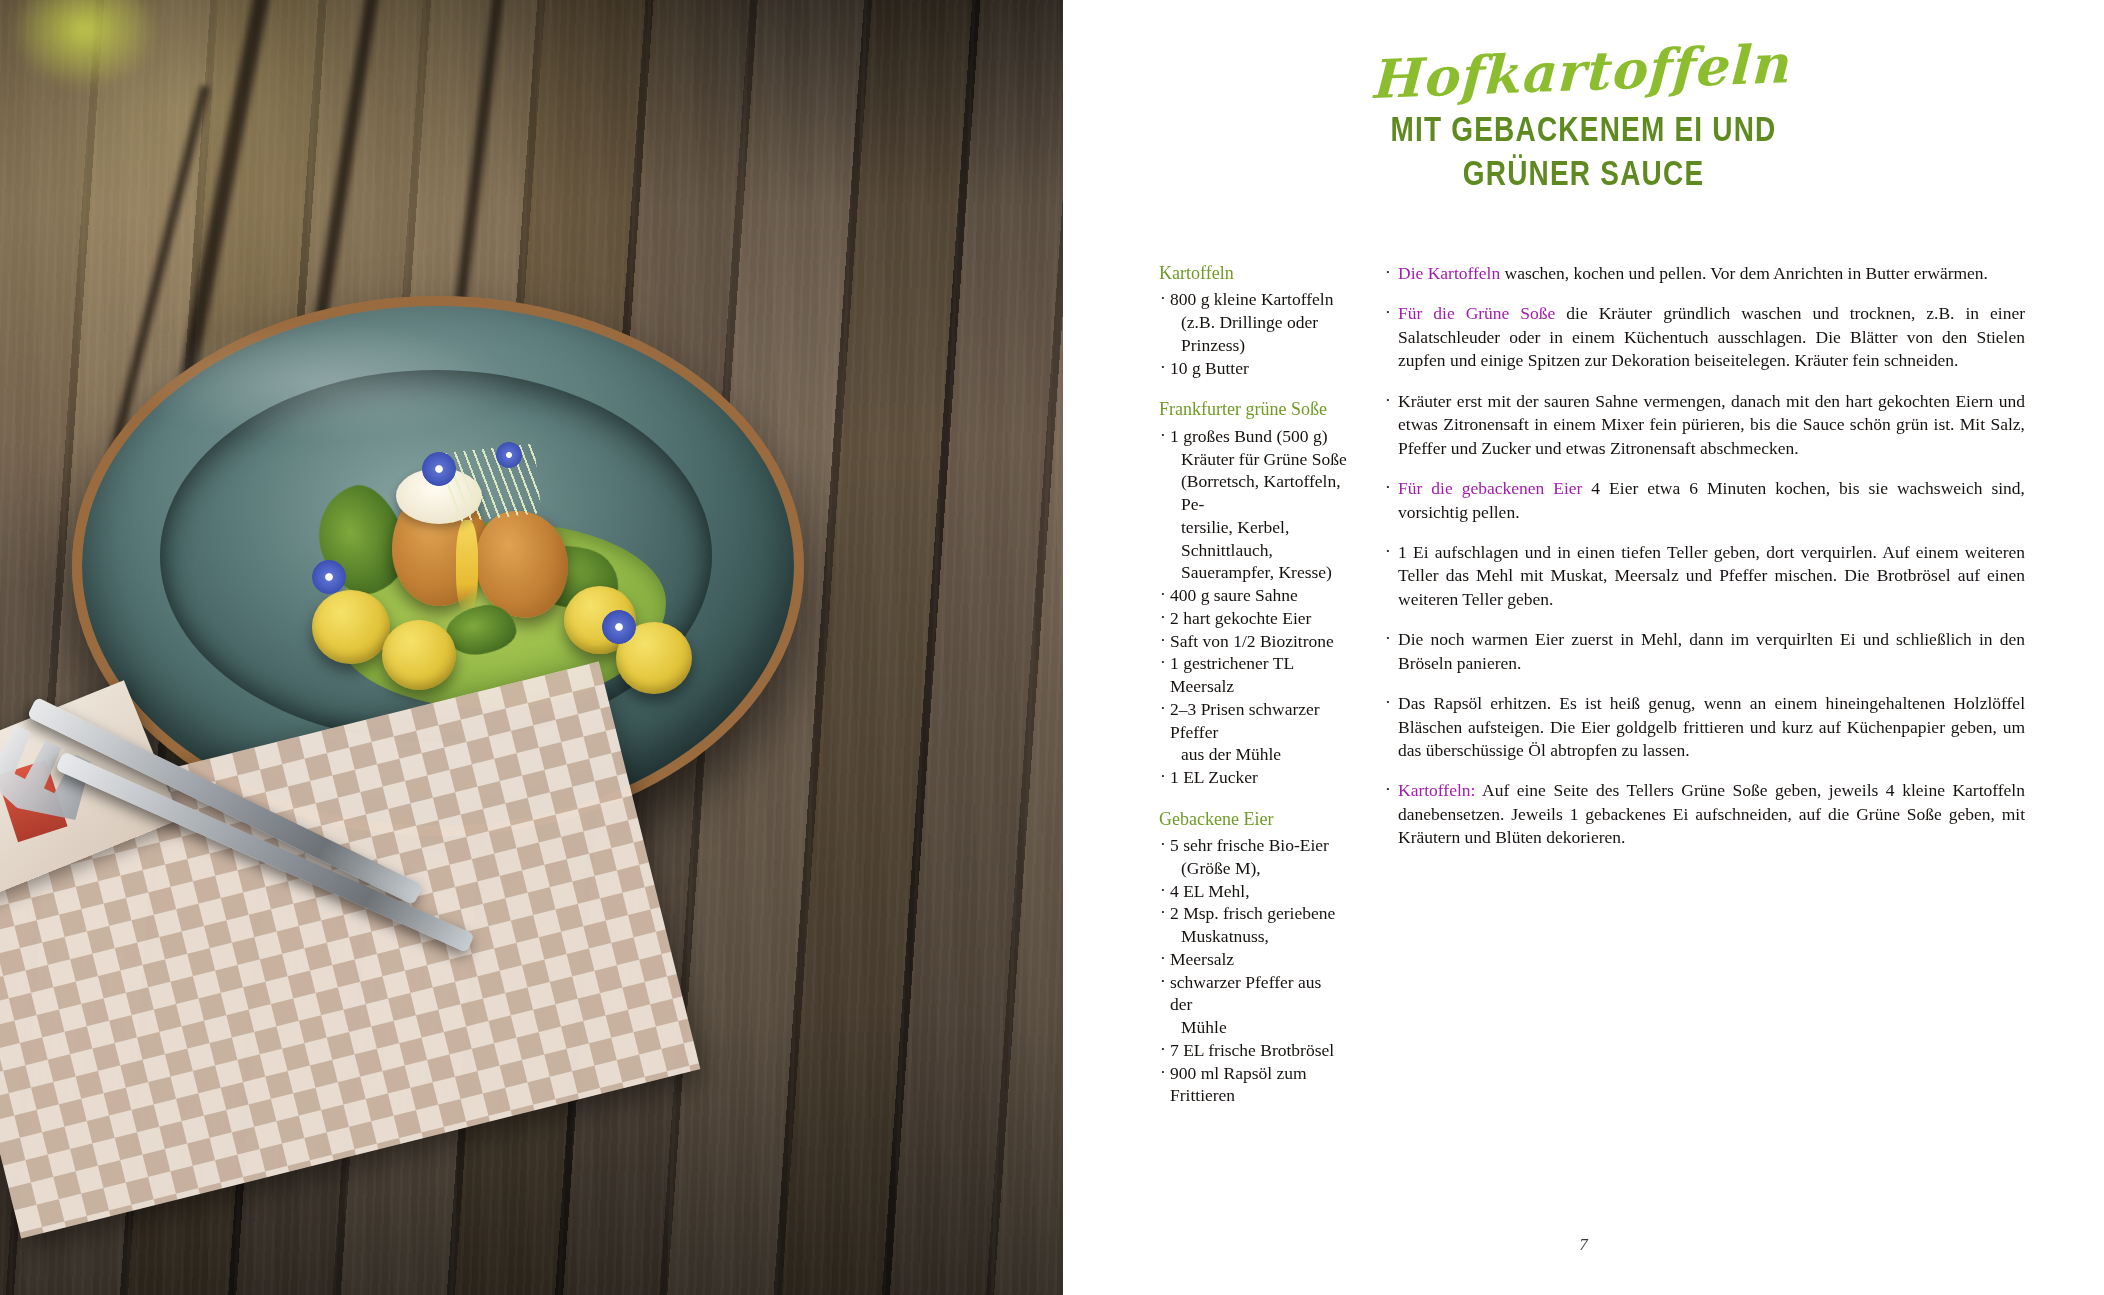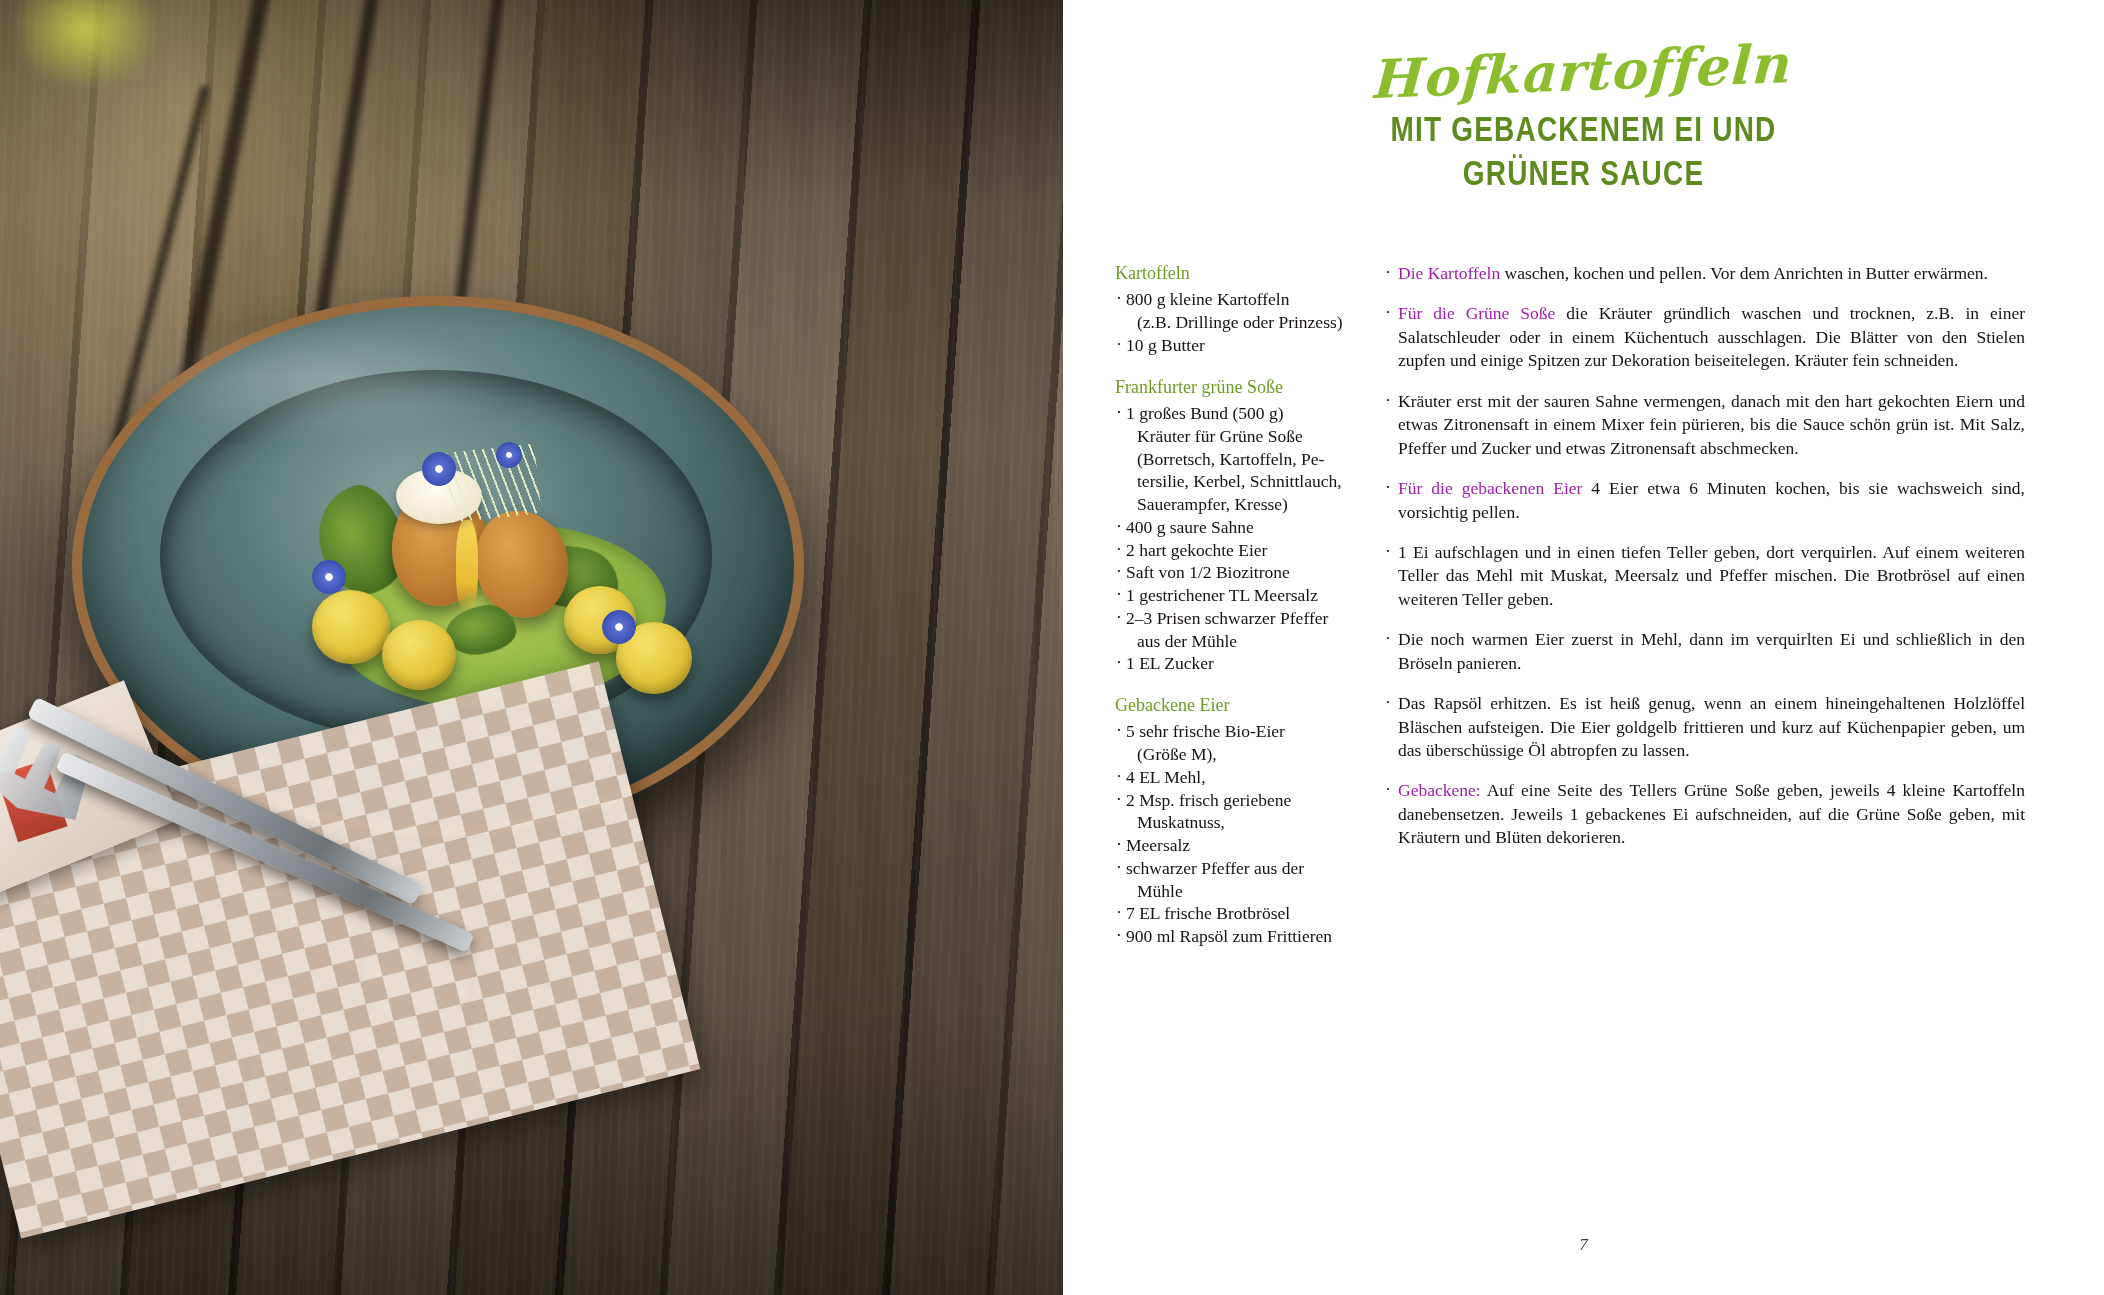--- a/index.html
+++ b/index.html
@@ -287,21 +287,21 @@
     font-size: 17.5px;
     line-height: 1.34;
     color: #17120f;
     text-align: justify;
   }
   .ing-head {
     color: #6f9b24;
     font-size: 18px;
     margin-bottom: 3px;
   }
-  .ing-group { margin-bottom: 19px; }
+  .ing-group { margin-bottom: 19px; margin-left: 44px; }
   .ing-line {
     padding-left: 11px;
     position: relative;
     white-space: pre-line;
   }
   .ing-line .dot {
     position: absolute; left: 1px; top: -1px;
     color: #17120f;
   }
   .ing-line.cont { padding-left: 22px; }
@@ -460,21 +460,21 @@
           <span>Die noch warmen Eier zuerst in Mehl, dann im verquirlten Ei und schließlich in den Bröseln panieren.</span>
         </div>
 
         <div class="step">
           <span class="dot">·</span>
           <span>Das Rapsöl erhitzen. Es ist heiß genug, wenn an einem hineingehaltenen Holzlöffel Bläschen aufsteigen. Die Eier goldgelb frittieren und kurz auf Küchenpapier geben, um das überschüssige Öl abtropfen zu lassen.</span>
         </div>
 
         <div class="step">
           <span class="dot">·</span>
-          <span class="lead">Gebackene:</span><span> Auf eine Seite des Tellers Grüne Soße geben, jeweils 4 kleine Kartoffeln danebensetzen. Jeweils 1 gebackenes Ei aufschneiden, auf die Grüne Soße geben, mit Kräutern und Blüten dekorieren.</span>
+          <span class="lead">Kartoffeln:</span><span> Auf eine Seite des Tellers Grüne Soße geben, jeweils 4 kleine Kartoffeln danebensetzen. Jeweils 1 gebackenes Ei aufschneiden, auf die Grüne Soße geben, mit Kräutern und Blüten dekorieren.</span>
         </div>
 
       </div>
     </div>
 
     <div class="page-num">7</div>
   </div>
 </div>
 
 </body></html>

